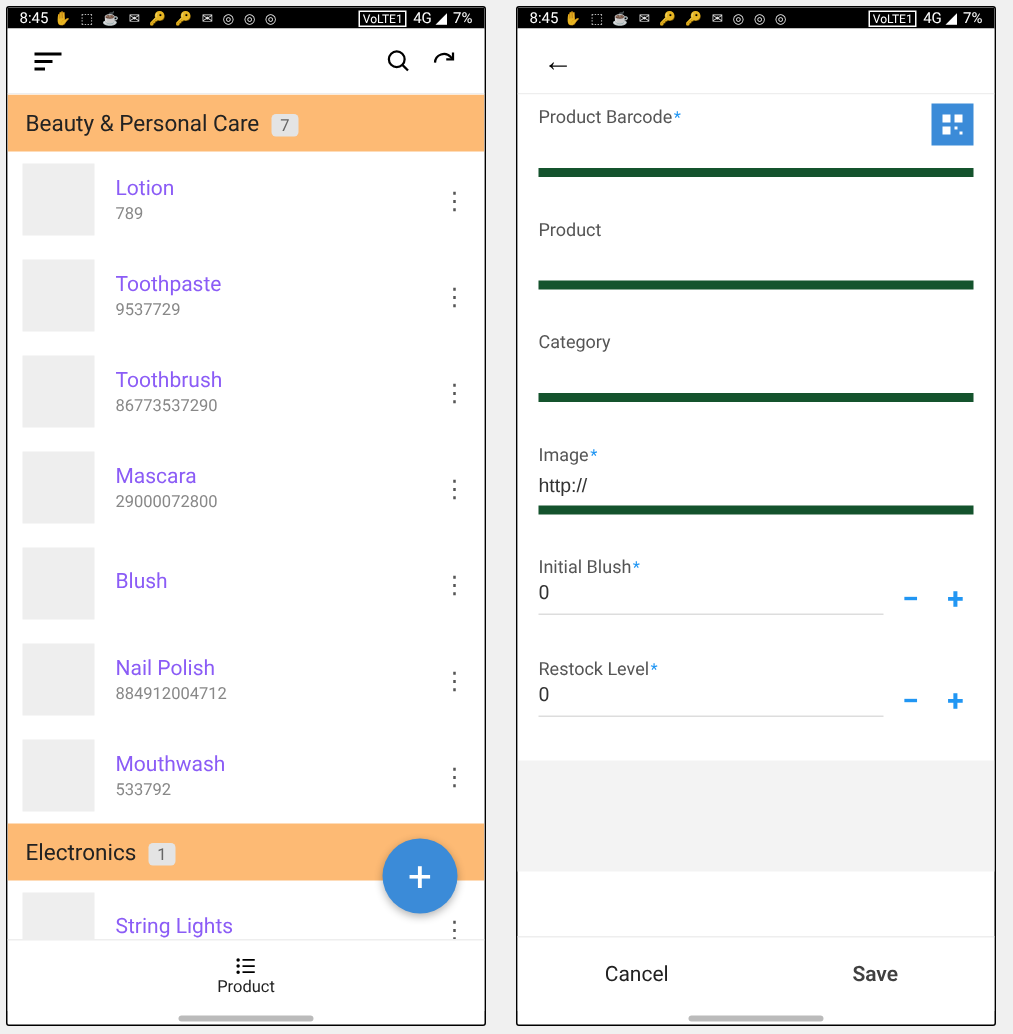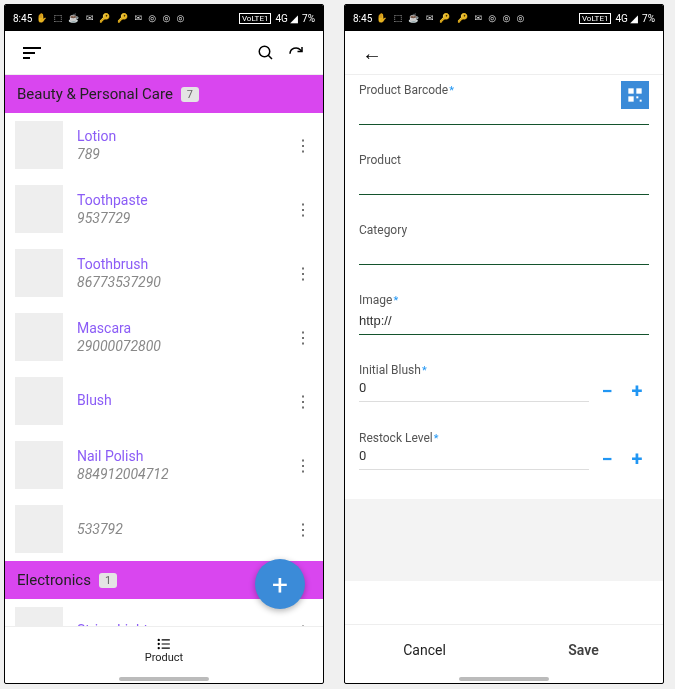--- a/index.html
+++ b/index.html
@@ -19,21 +19,21 @@
     border: 1px solid #000;
     border-radius: 2px;
     overflow: hidden;
     display: flex;
     flex-direction: column;
     position: relative;
   }
   .status-bar {
     background: #000;
     color: #fff;
-    height: 26px;
+    height: 14px;
     display: flex;
     align-items: center;
     padding: 0 8px;
     font-size: 10px;
     justify-content: space-between;
   }
   .status-left { display:flex; align-items:center; gap:4px; }
   .status-right { display:flex; align-items:center; gap:4px; }
   .status-icons { font-size:9px; letter-spacing:2px; opacity:0.9;}
   .topbar {
@@ -49,25 +49,25 @@
     width:30px; height:30px;
     display:flex; align-items:center; justify-content:center;
     cursor:pointer;
   }
   .sort-lines { width:18px; height:12px; display:flex; flex-direction:column; justify-content:space-between;}
   .sort-lines span { height:2px; background:#000; display:block;}
   .sort-lines span:nth-child(1){width:18px;}
   .sort-lines span:nth-child(2){width:12px;}
   .sort-lines span:nth-child(3){width:7px;}
   .section-header {
-    background:#d946ef;
+    background:#fdba74;
     padding:10px 12px;
     font-size:15px;
     color:#222;
-    display:flex; align-items:center; gap:8px;
+    display:flex; align-items:flex-end; gap:8px;
   }
   .badge {
     background:#e4e4e4;
     color:#666;
     font-size:11px;
     padding:1px 6px;
     border-radius:3px;
   }
   .list { flex:1; overflow:hidden; background:#fff;}
   .row {
@@ -75,21 +75,21 @@
     padding:8px 10px;
     min-height:64px;
     position:relative;
   }
   .thumb {
     width:48px; height:48px; background:#eee;
     flex-shrink:0; margin-right:14px;
   }
   .row-text { flex:1; }
   .row-title { font-size:14px; color:#8b5cf6; margin-bottom:2px;}
-  .row-sub { font-size:14px; color:#888;font-style:italic;}
+  .row-sub { font-size:11px; color:#888;}
   .dots { width:20px; text-align:center; color:#555; font-size:16px; cursor:pointer;}
   .fab {
     position:absolute;
     right:18px; bottom:74px;
     width:50px; height:50px; border-radius:25px;
     background:#3b8bd8; color:#fff;
     display:flex; align-items:center; justify-content:center;
     font-size:28px; box-shadow:0 2px 6px rgba(0,0,0,0.3);
     cursor:pointer;
   }
@@ -104,21 +104,21 @@
     height:4px; width:90px; background:#bbb; border-radius:2px;
     margin:3px auto 2px;
   }
   
   .form-area { flex:1; padding:8px 14px 0; overflow:hidden; background:#fff;}
   .field { position:relative; margin-bottom:28px; }
   .field-label { font-size:12px; color:#555; margin-bottom:2px;}
   .req { color:#2196f3; font-size:11px; margin-left:1px;}
   .field-input {
     font-size:13px; color:#333;
-    border:none; border-bottom:1px solid #14532d;
+    border:none; border-bottom:6px solid #14532d;
     padding:4px 0 6px; width:100%;
     background:transparent;
   }
   .qr-btn {
     position:absolute; right:0; top:-2px;
     width:28px; height:28px; background:#3b8bd8;
     display:flex; align-items:center; justify-content:center;
     cursor:pointer;
   }
   .qr-btn svg {fill:#fff;}
@@ -230,20 +230,21 @@
           <div class="thumb"></div>
           <div class="row-text">
             <div class="row-title">Nail Polish</div>
             <div class="row-sub">884912004712</div>
           </div>
           <div class="dots">⋮</div>
         </div>
         <div class="row">
           <div class="thumb"></div>
           <div class="row-text">
+            <div class="row-title">Mouthwash</div>
             <div class="row-sub">533792</div>
           </div>
           <div class="dots">⋮</div>
         </div>
       </div>
     <div class="section-header">
       <span>Electronics</span>
       <span class="badge">1</span>
     </div>
     <div id="section1-rows">

